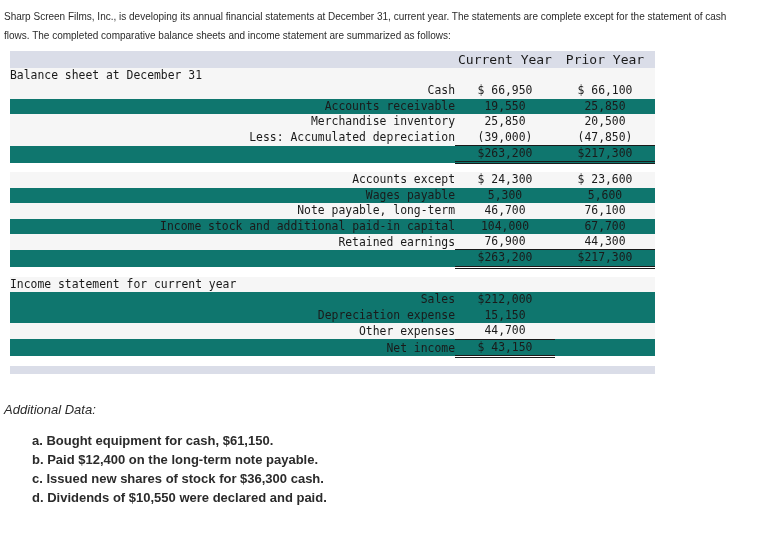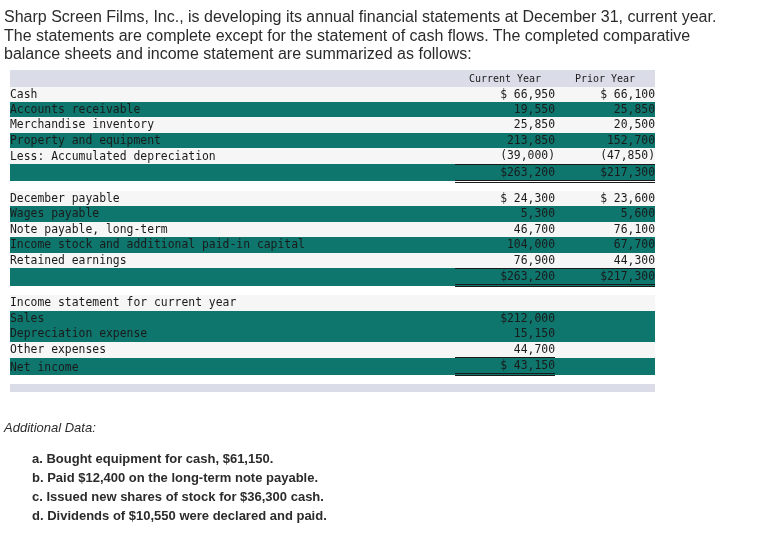--- a/index.html
+++ b/index.html
@@ -11,21 +11,21 @@
     width: 764px;
     height: 543px;
     font-family: "Liberation Sans", sans-serif;
     color: #231f20;
     overflow: hidden;
     position: relative;
   }
 
   
   .intro {
-    font-size: 16px;
+    font-size: 10px;
     line-height: 18.5px;
     color: #2b2b2b;
     padding: 8px 8px 0 4px;
     width: 752px;
     box-sizing: border-box;
   }
 
   
   .fin-wrap {
     margin-top: 6px;
@@ -44,36 +44,36 @@
     line-height: 15.4px;
     vertical-align: bottom;
     white-space: nowrap;
   }
   
   .c-label { width: 445px; }
   .c-cur   { width: 100px; }
   .c-pri   { width: 100px; }
 
   .num {
-    text-align: right;
+    text-align: center;
     padding-right: 2px;
   }
   .cur-pad { padding-right: 8px; }
   .pri-pad { padding-right: 2px; }
 
   
   tr.shade td { background: #f6f6f6; }
   tr.plain td { background: #0f766e; }
 
   
   tr.hdr td {
     background: #dadde8;
     height: 17px;
     line-height: 17px;
-    font-size: 10px;
+    font-size: 13px;
     text-align: center;
     color: #1a1a1a;
   }
   tr.hdr td.c-label { background: #dadde8; }
 
   
   tr.section td {
     background: #f6f6f6;
   }
   .sec-title { padding-left: 6px; }
@@ -82,21 +82,21 @@
   tr.band td {
     background: #dadde8;
     height: 8px;
     line-height: 8px;
   }
   tr.gap td {
     background: #ffffff;
     height: 8px;
     line-height: 8px;
   }
-  .lvl2 { padding-left: 20px; }
+  .lvl2 { padding-left: 20px; text-align: right; }
   .rule-dbl   { border-bottom: 3px double #1a1a1a; }
   .underline  { border-bottom: 1px solid #1a1a1a; }
 
   
   .addl {
     padding: 0 0 0 4px;
   }
   .addl-title {
     font-size: 13px;
     font-style: italic;
@@ -128,61 +128,61 @@
         <col class="c-pri">
     </colgroup>
     <tbody>
 
       <tr class="hdr">
         <td class="c-label"></td>
         <td class="c-cur">Current Year</td>
         <td class="c-pri">Prior Year</td>
       </tr>
 
+      <tr class="section">
+        <td class="sec-title">Balance sheet at December 31</td>
+        <td></td>
+        <td></td>
+      </tr>
 
       <tr class="shade">
         <td class="lvl2">Cash</td>
         <td class="num cur-pad">$ 66,950</td>
         <td class="num pri-pad">$ 66,100</td>
       </tr>
       <tr class="plain">
         <td class="lvl2">Accounts receivable</td>
         <td class="num cur-pad">19,550</td>
         <td class="num pri-pad">25,850</td>
       </tr>
       <tr class="shade">
         <td class="lvl2">Merchandise inventory</td>
         <td class="num cur-pad">25,850</td>
         <td class="num pri-pad">20,500</td>
       </tr>
-      <tr class="plain">
-        <td class="lvl2">Property and equipment</td>
-        <td class="num cur-pad">213,850</td>
-        <td class="num pri-pad">152,700</td>
-      </tr>
       <tr class="shade">
         <td class="lvl2">Less: Accumulated depreciation</td>
         <td class="num cur-pad underline">(39,000)</td>
         <td class="num pri-pad underline">(47,850)</td>
       </tr>
 
       <tr class="plain">
         <td class="lvl2"></td>
         <td class="num cur-pad rule-dbl">$263,200</td>
         <td class="num pri-pad rule-dbl">$217,300</td>
       </tr>
 
       <tr class="gap">
         <td></td>
         <td></td>
         <td></td>
       </tr>
 
       <tr class="shade">
-        <td class="lvl2">December payable</td>
+        <td class="lvl2">Accounts except</td>
         <td class="num cur-pad">$ 24,300</td>
         <td class="num pri-pad">$ 23,600</td>
       </tr>
       <tr class="plain">
         <td class="lvl2">Wages payable</td>
         <td class="num cur-pad">5,300</td>
         <td class="num pri-pad">5,600</td>
       </tr>
       <tr class="shade">
         <td class="lvl2">Note payable, long-term</td>

